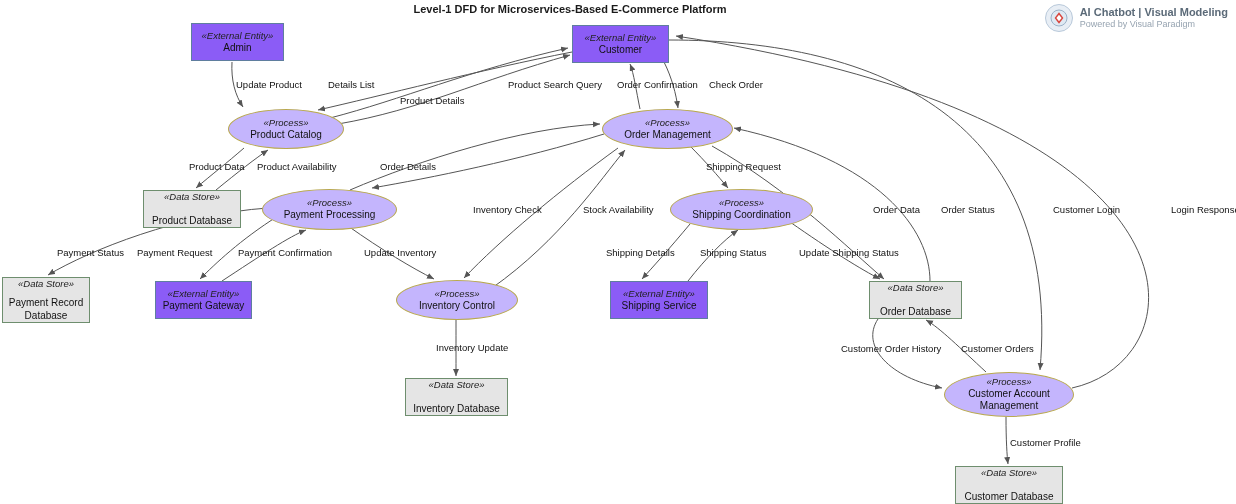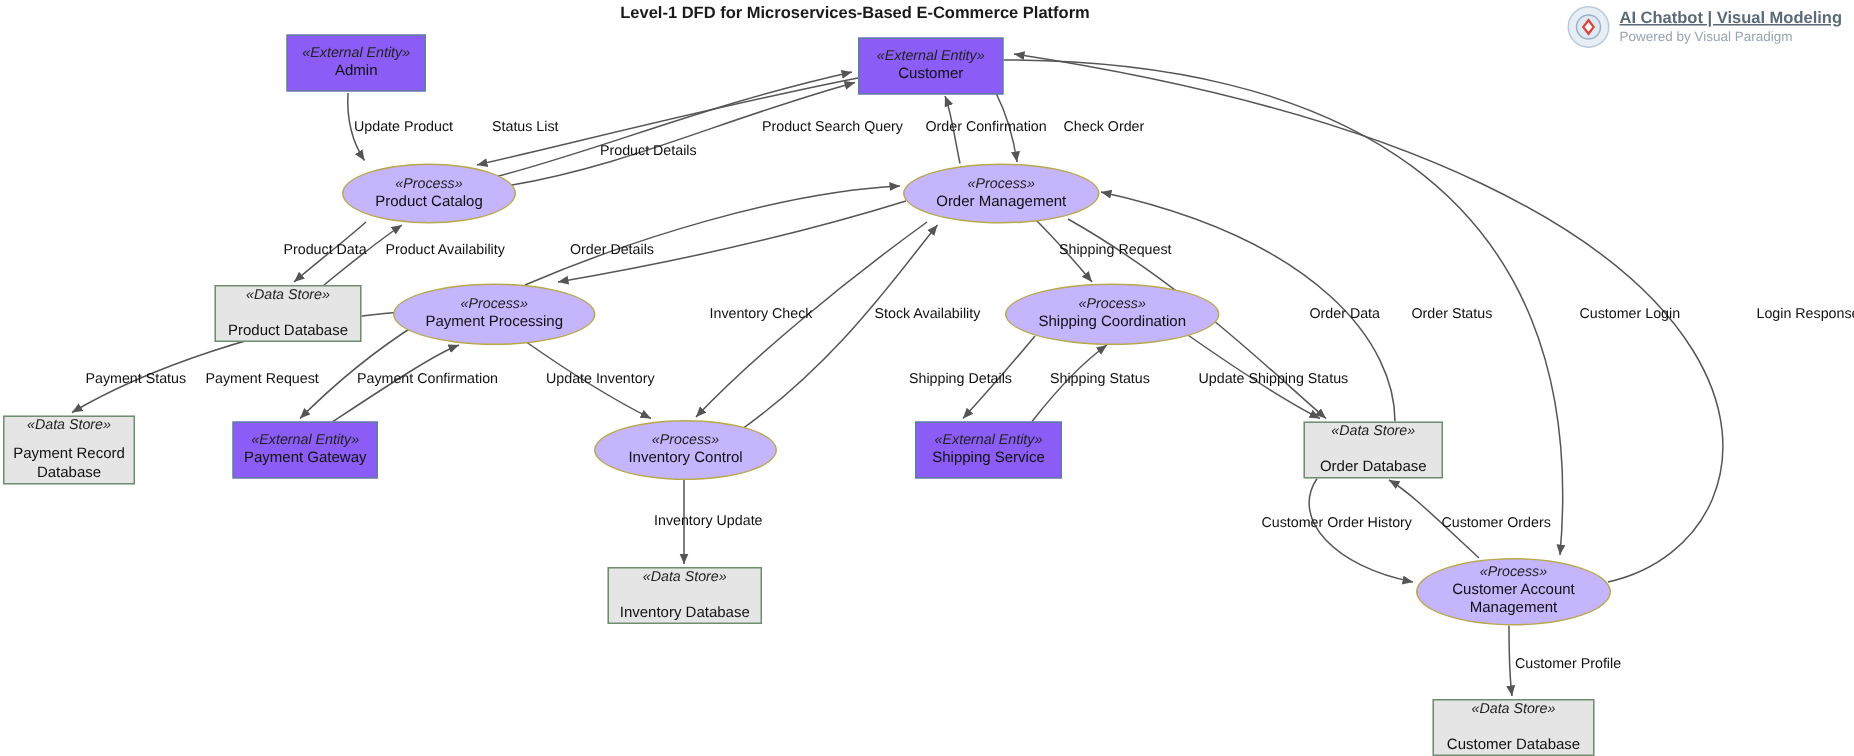--- a/index.html
+++ b/index.html
@@ -49,21 +49,20 @@
     align-items: center;
     justify-content: center;
   }
   .brand-text {
     line-height: 1.25;
   }
   .brand-title {
     font-size: 11px;
     font-weight: bold;
     color: #5b6a78;
-    text-decoration: underline;
   }
   .brand-sub {
     font-size: 9px;
     color: #97a4b1;
   }
 
   
   .node {
     position: absolute;
     box-sizing: border-box;
@@ -249,21 +248,21 @@
       <div class="stereo">«Process»</div>
       <div class="nlabel">Customer Account Management</div>
     </div>
     <div class="node store" style="left: 955px; top: 466px; width: 108px; height: 38px;">
       <div class="stereo">«Data Store»</div>
       <div class="nlabel">Customer Database</div>
     </div>
   </div>
 <div id="labels">
     <div class="elabel" style="left: 236px; top: 79px;">Update Product</div>
-    <div class="elabel" style="left: 328px; top: 79px;">Status List</div>
+    <div class="elabel" style="left: 328px; top: 79px;">Details List</div>
     <div class="elabel" style="left: 400px; top: 95px;">Product Details</div>
     <div class="elabel" style="left: 508px; top: 79px;">Product Search Query</div>
     <div class="elabel" style="left: 617px; top: 79px;">Order Confirmation</div>
     <div class="elabel" style="left: 709px; top: 79px;">Check Order</div>
     <div class="elabel" style="left: 189px; top: 161px;">Product Data</div>
     <div class="elabel" style="left: 257px; top: 161px;">Product Availability</div>
     <div class="elabel" style="left: 380px; top: 161px;">Order Details</div>
     <div class="elabel" style="left: 706px; top: 161px;">Shipping Request</div>
     <div class="elabel" style="left: 473px; top: 204px;">Inventory Check</div>
     <div class="elabel" style="left: 583px; top: 204px;">Stock Availability</div>

